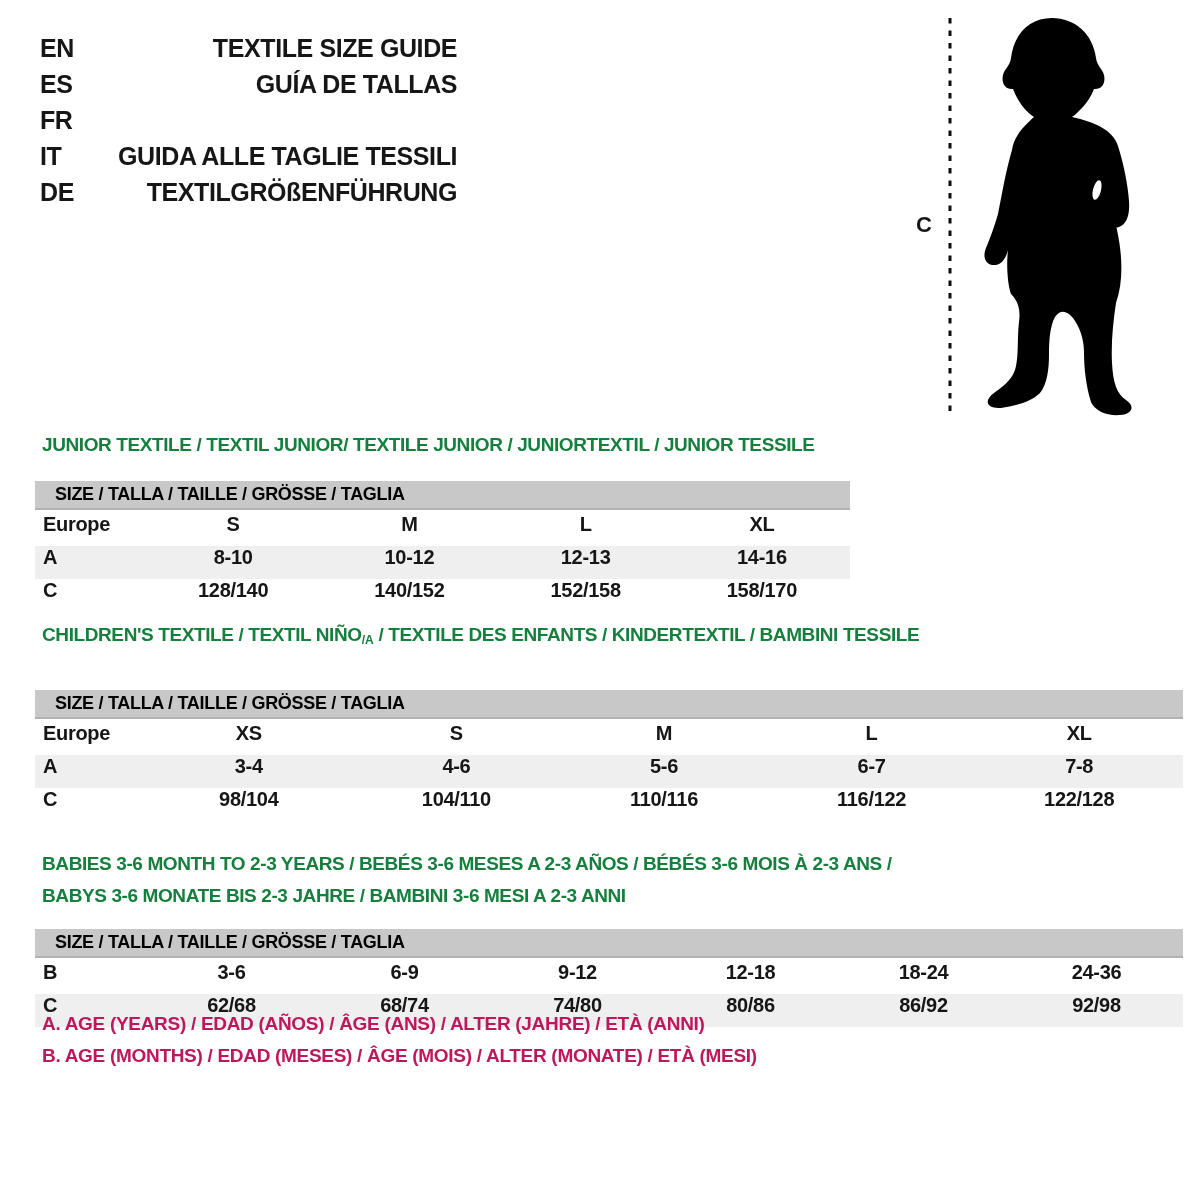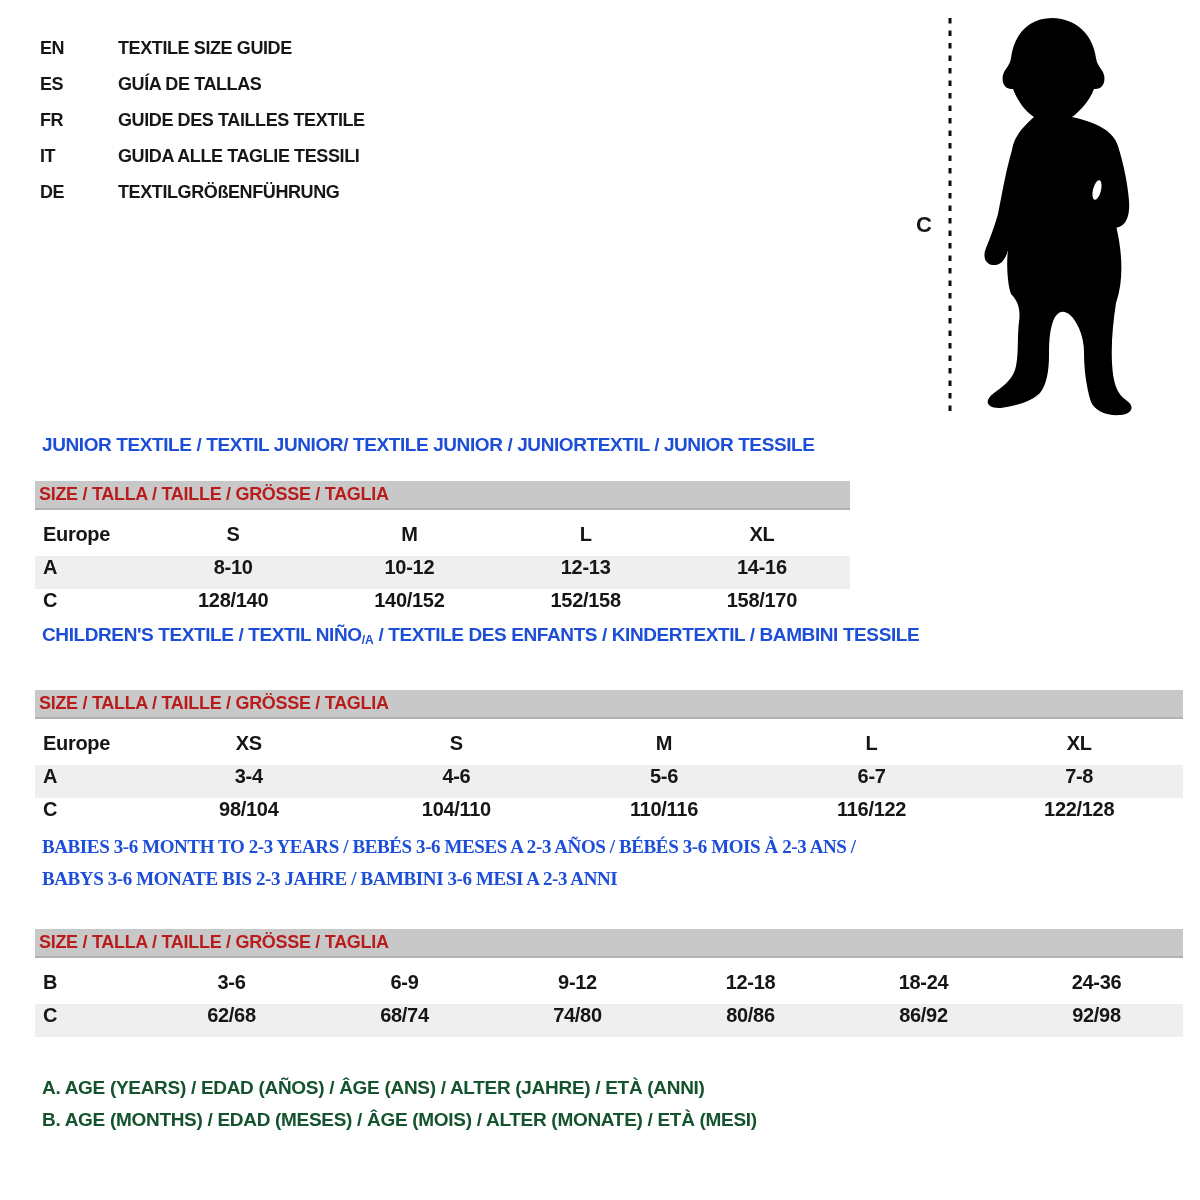--- a/index.html
+++ b/index.html
@@ -5,69 +5,68 @@
   html,body{margin:0;padding:0;}
   body{
     width:1200px;height:1200px;background:#ffffff;
     font-family:"Liberation Sans","DejaVu Sans",sans-serif;
     font-weight:bold;color:#161616;
   }
   .page{position:relative;width:1200px;height:1200px;overflow:hidden;background:#fff;}
 
   
   .lang-block{position:absolute;left:40px;top:30px;}
-  .lang-row{display:flex;height:36px;align-items:center;font-size:18px;letter-spacing:-0.4px;white-space:nowrap;}
+  .lang-row{display:flex;height:36px;align-items:center;font-size:25px;letter-spacing:-0.4px;white-space:nowrap;justify-content:space-between;}
   .lang-code{width:78px;flex:0 0 78px;}
 
   
   .figure-svg{position:absolute;left:900px;top:16px;width:245px;height:404px;}
   .figure-c{position:absolute;left:916px;top:212px;font-size:22px;letter-spacing:-0.4px;}
 
   
-  .sec-head{position:absolute;margin:0;font-size:19px;letter-spacing:-0.4px;white-space:nowrap;color:#1d4ed8;}
+  .sec-head{position:absolute;margin:0;font-size:19px;letter-spacing:-0.4px;white-space:nowrap;color:#15803d;}
   #junior-head{left:42px;top:434px;}
   #children-head{left:42px;top:624px;}
-  #babies-head{left:42px;top:831px;line-height:32px;font-family:Liberation Serif, serif;}
+  #babies-head{left:42px;top:848px;line-height:32px;}
   .sub-sm{font-size:12px;vertical-align:-3px;letter-spacing:0;}
 
   
   .tbl{position:absolute;left:35px;}
   #junior-tbl{top:481px;width:815px;}
   #children-tbl{top:690px;width:1148px;}
   #babies-tbl{top:929px;width:1148px;}
   .tbl-bar{
     height:29px;background:#c8c8c8;border-bottom:2px solid #b2b2b2;box-sizing:border-box;
-    display:flex;align-items:center;padding-left:4px;margin-bottom:13px;
-    font-size:18px;color:#b91c1c;letter-spacing:-0.3px;
+    display:flex;align-items:center;padding-left:20px;margin-bottom:3px;
+    font-size:18px;color:#000000;letter-spacing:-0.3px;
   }
   .tbl-row{display:flex;height:33px;font-size:20px;letter-spacing:-0.3px;}
   .tbl-row.shaded{background:#efefef;}
   .tbl-row .lbl{width:110px;flex:0 0 110px;padding-left:8px;box-sizing:border-box;}
   .tbl-row .cell{flex:1;text-align:center;}
 
   
-  .footnotes{position:absolute;left:42px;top:1072px;font-size:19px;line-height:32px;letter-spacing:-0.3px;white-space:nowrap;color:#14532d;}
+  .footnotes{position:absolute;left:42px;top:1008px;font-size:19px;line-height:32px;letter-spacing:-0.3px;white-space:nowrap;color:#be185d;}
 </style>
 </head>
 <body>
 
 <div class="page">
 
   <section class="lang-block">
     <div class="lang-row">
       <span class="lang-code">EN</span>
       <span class="lang-title">TEXTILE SIZE GUIDE</span>
     </div>
     <div class="lang-row">
       <span class="lang-code">ES</span>
       <span class="lang-title">GUÍA DE TALLAS</span>
     </div>
     <div class="lang-row">
       <span class="lang-code">FR</span>
-      <span class="lang-title">GUIDE DES TAILLES TEXTILE</span>
     </div>
     <div class="lang-row">
       <span class="lang-code">IT</span>
       <span class="lang-title">GUIDA ALLE TAGLIE TESSILI</span>
     </div>
     <div class="lang-row">
       <span class="lang-code">DE</span>
       <span class="lang-title">TEXTILGRÖßENFÜHRUNG</span>
     </div>
   </section>

